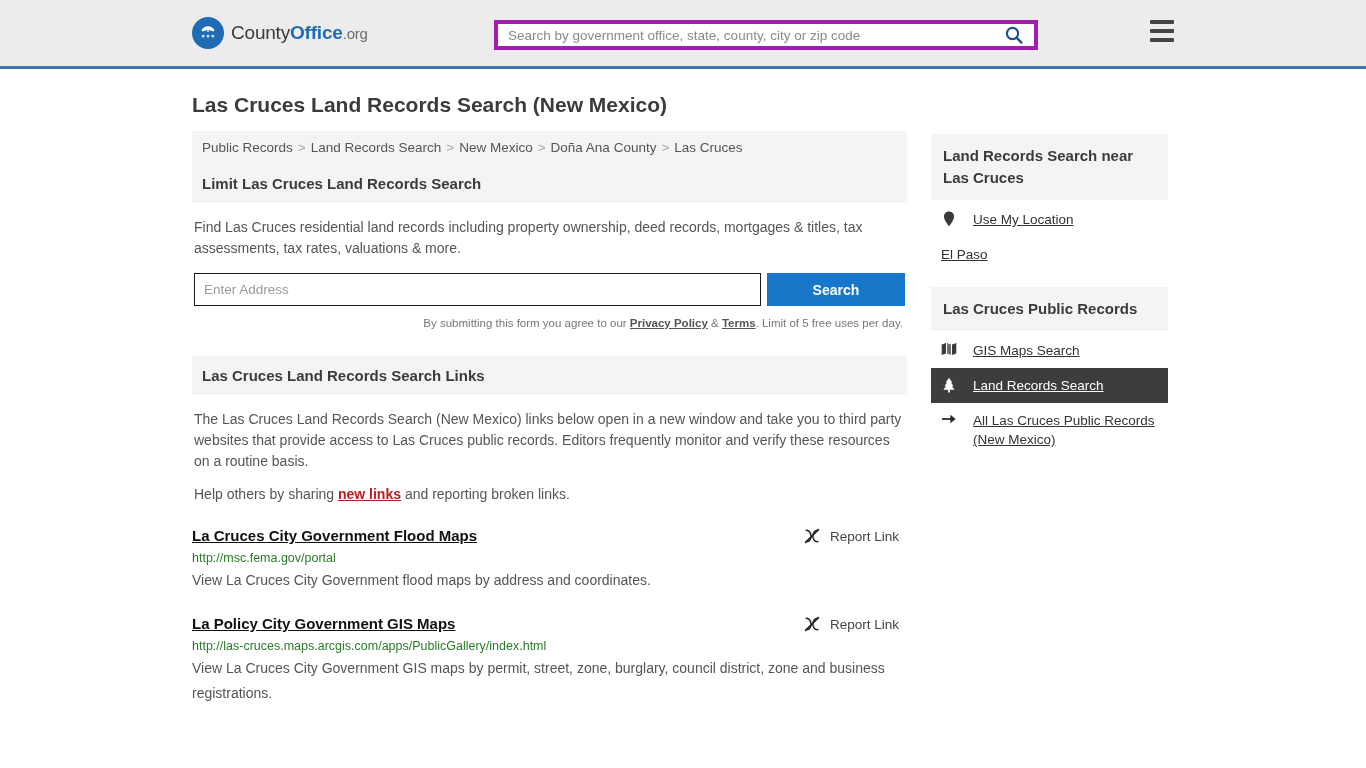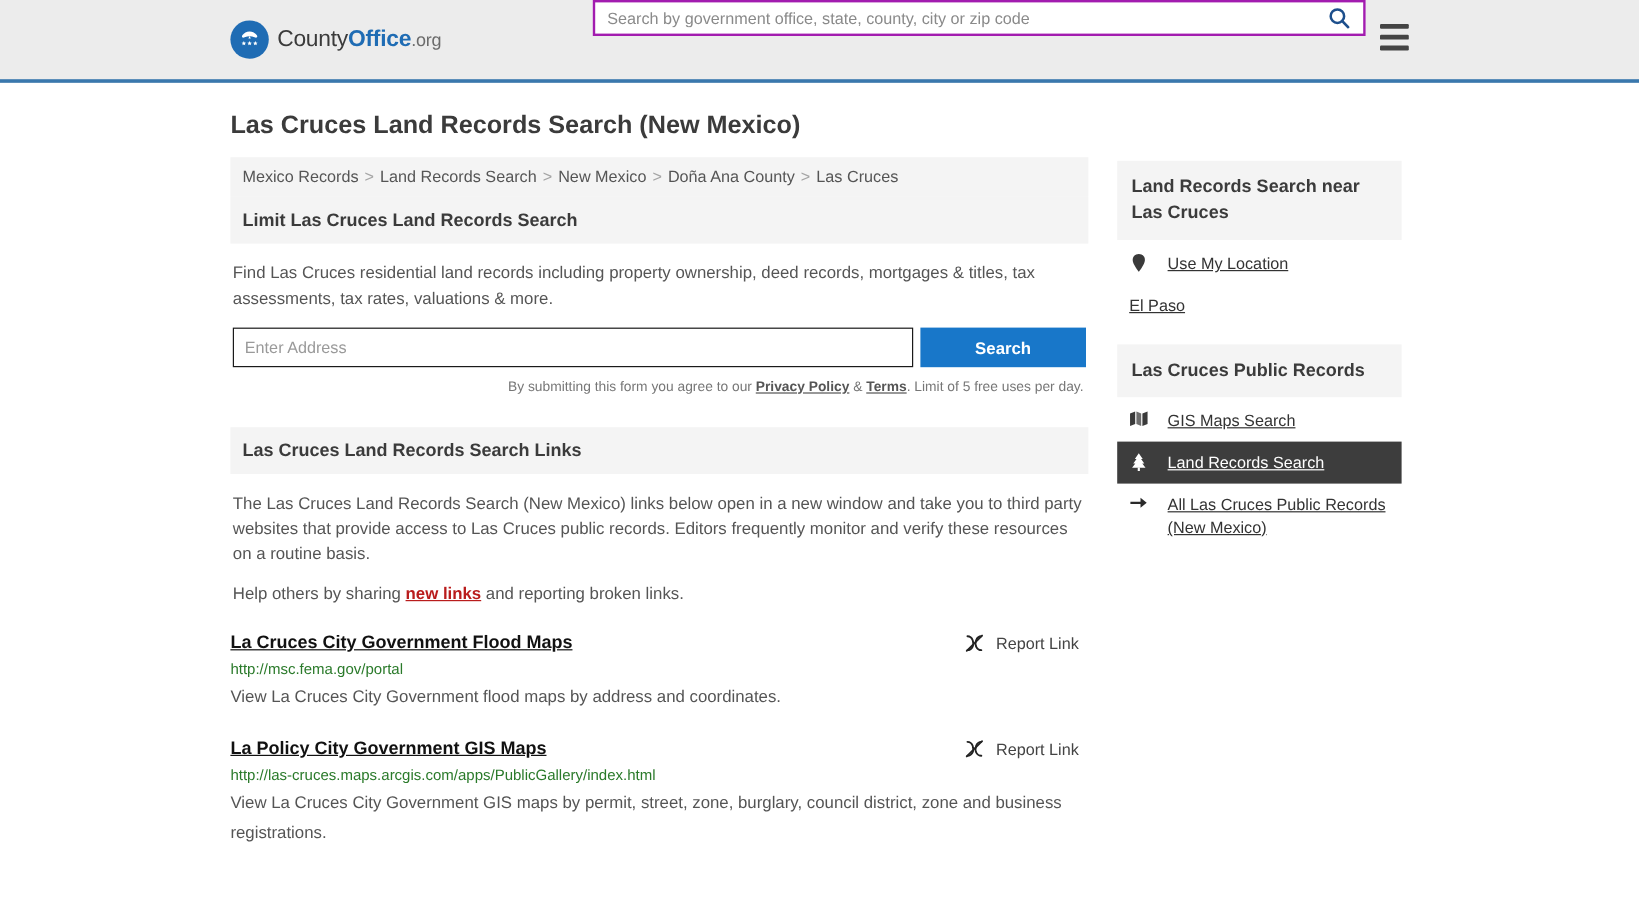--- a/index.html
+++ b/index.html
@@ -45,25 +45,25 @@
     letter-spacing: -0.2px;
     white-space: nowrap;
   }
   .logo-text .t-county { color: #3b3b3b; }
   .logo-text .t-office { color: #1f6cb4; font-weight: bold; }
   .logo-text .t-org { color: #6b6b6b; font-size: 15px; }
 
   .search-bar {
     position: absolute;
     left: 494px;
-    top: 0;
-    width: 644px;
+    top: 20px;
+    width: 544px;
     height: 30px;
     background: #ffffff;
-    border: 2px solid #a21caf;
+    border: 4px solid #a21caf;
     display: flex;
     align-items: center;
   }
   .search-bar input {
     flex: 1;
     border: 0;
     outline: 0;
     height: 26px;
     padding: 0 10px;
     font-size: 13.5px;
@@ -293,21 +293,21 @@
 
 <div class="page">
 
   <h1 class="page-title">Las Cruces Land Records Search (New Mexico)</h1>
 
   <div class="content-row">
 
     <div class="col-main">
 
       <div class="breadcrumb">
-        <a>Mexico Records</a><span class="sep">&gt;</span><a>Land Records Search</a><span class="sep">&gt;</span><a>New Mexico</a><span class="sep">&gt;</span><a>Doña Ana County</a><span class="sep">&gt;</span><a>Las Cruces</a>
+        <a>Public Records</a><span class="sep">&gt;</span><a>Land Records Search</a><span class="sep">&gt;</span><a>New Mexico</a><span class="sep">&gt;</span><a>Doña Ana County</a><span class="sep">&gt;</span><a>Las Cruces</a>
       </div>
 
 
       <div class="sec-head">Limit Las Cruces Land Records Search</div>
       <div class="sec-body">
         <p>Find Las Cruces residential land records including property ownership, deed records, mortgages &amp; titles, tax assessments, tax rates, valuations &amp; more.</p>
 
         <div class="addr-form">
           <input class="addr-input" type="text" placeholder="Enter Address" style="">
           <button class="addr-submit">Search</button>

